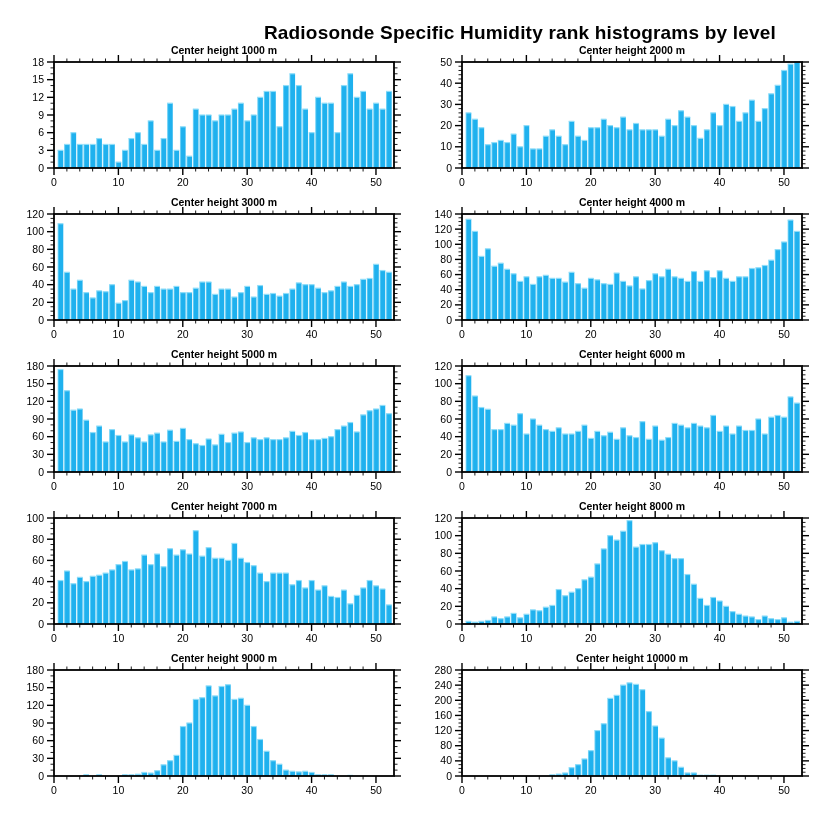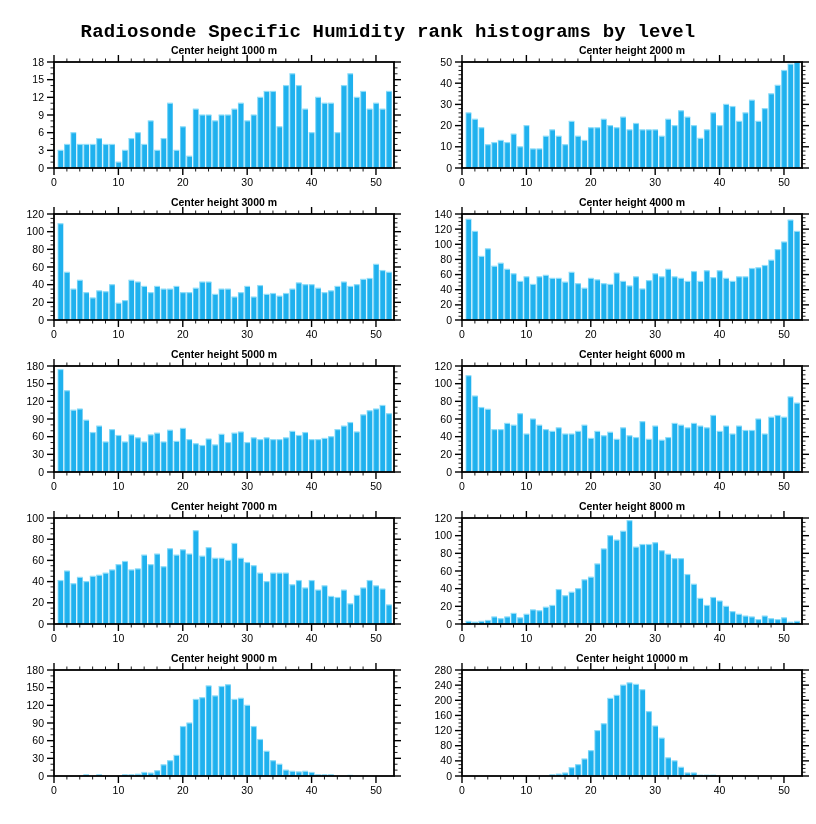--- a/index.html
+++ b/index.html
@@ -3,21 +3,21 @@
 <meta charset="utf-8">
 <style>
   html,body{margin:0;padding:0;background:#ffffff;}
   body{
     width:816px;height:824px;overflow:hidden;
     font-family:"Liberation Sans","DejaVu Sans",sans-serif;
     color:#000;
   }
   .page-header{
     width:776px;height:44px;
-    display:flex;align-items:flex-end;justify-content:center;font-family:Liberation Mono, monospace;
+    display:flex;align-items:flex-end;justify-content:flex-end;
   }
   .page-title{
     font-size:19px;font-weight:bold;letter-spacing:0.2px;
     line-height:1;padding-bottom:2px;
   }
   .chart-grid{
     width:816px;
     display:grid;
     grid-template-columns:408px 408px;
     grid-auto-rows:152px;

